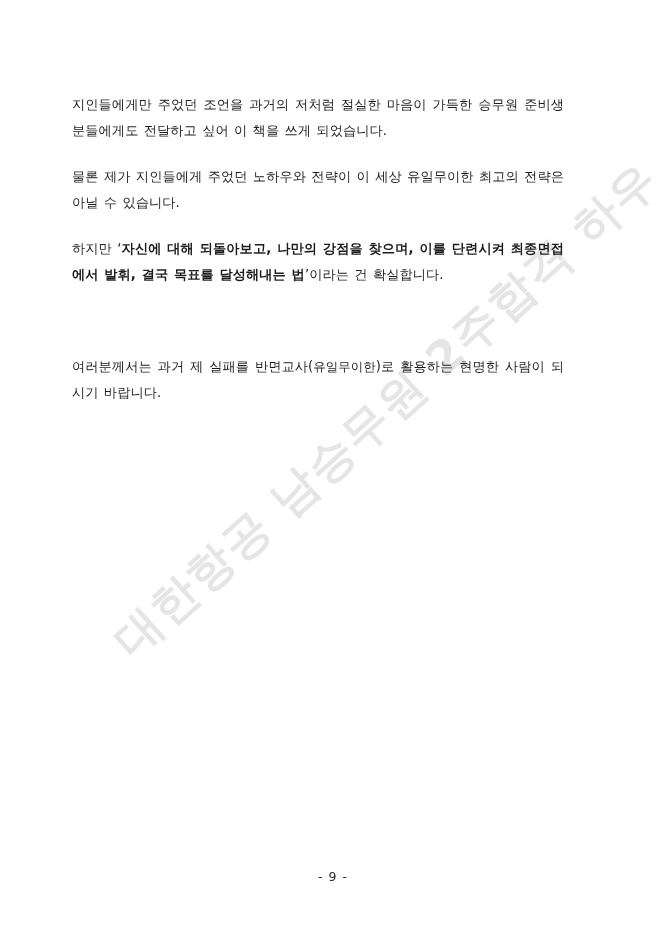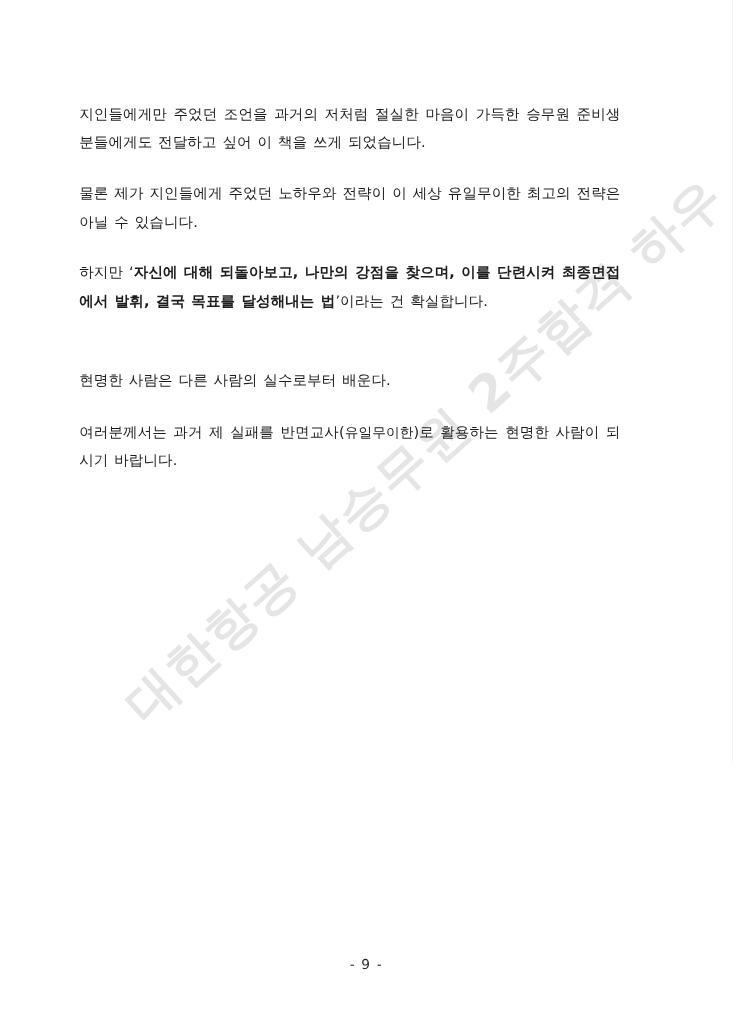--- a/index.html
+++ b/index.html
@@ -94,21 +94,21 @@
 
   <div class="content">
 
     <p class="para">지인들에게만 주었던 조언을 과거의 저처럼 절실한 마음이 가득한 승무원 준비생 분들에게도 전달하고 싶어 이 책을 쓰게 되었습니다.</p>
 
     <p class="para">물론 제가 지인들에게 주었던 노하우와 전략이 이 세상 유일무이한 최고의 전략은 아닐 수 있습니다.</p>
 
     <p class="para"><span class="quote-mark">하지만 ‘</span><span class="bold-run">자신에 대해 되돌아보고, 나만의 강점을 찾으며, 이를 단련시켜 최종면접에서 발휘, 결국 목표를 달성해내는 법</span><span class="quote-mark">’이라는 건 확실합니다.</span></p>
 
 
-    <p class="para twoline nojust"><br><span>현명한 사람은 다른 사람의 실수로부터 배운다.</span></p>
+    <p class="para twoline nojust"><br></p>
 
     <p class="para"><span>여러분께서는 과거 제 실패를 반면교사(</span><span class="hanja">유일무이한</span><span>)로 활용하는 현명한 사람이 되시기 바랍니다.</span></p>
 
   </div>
 
   <div class="page-number">- 9 -</div>
 
 </div>
 
 </body></html>

